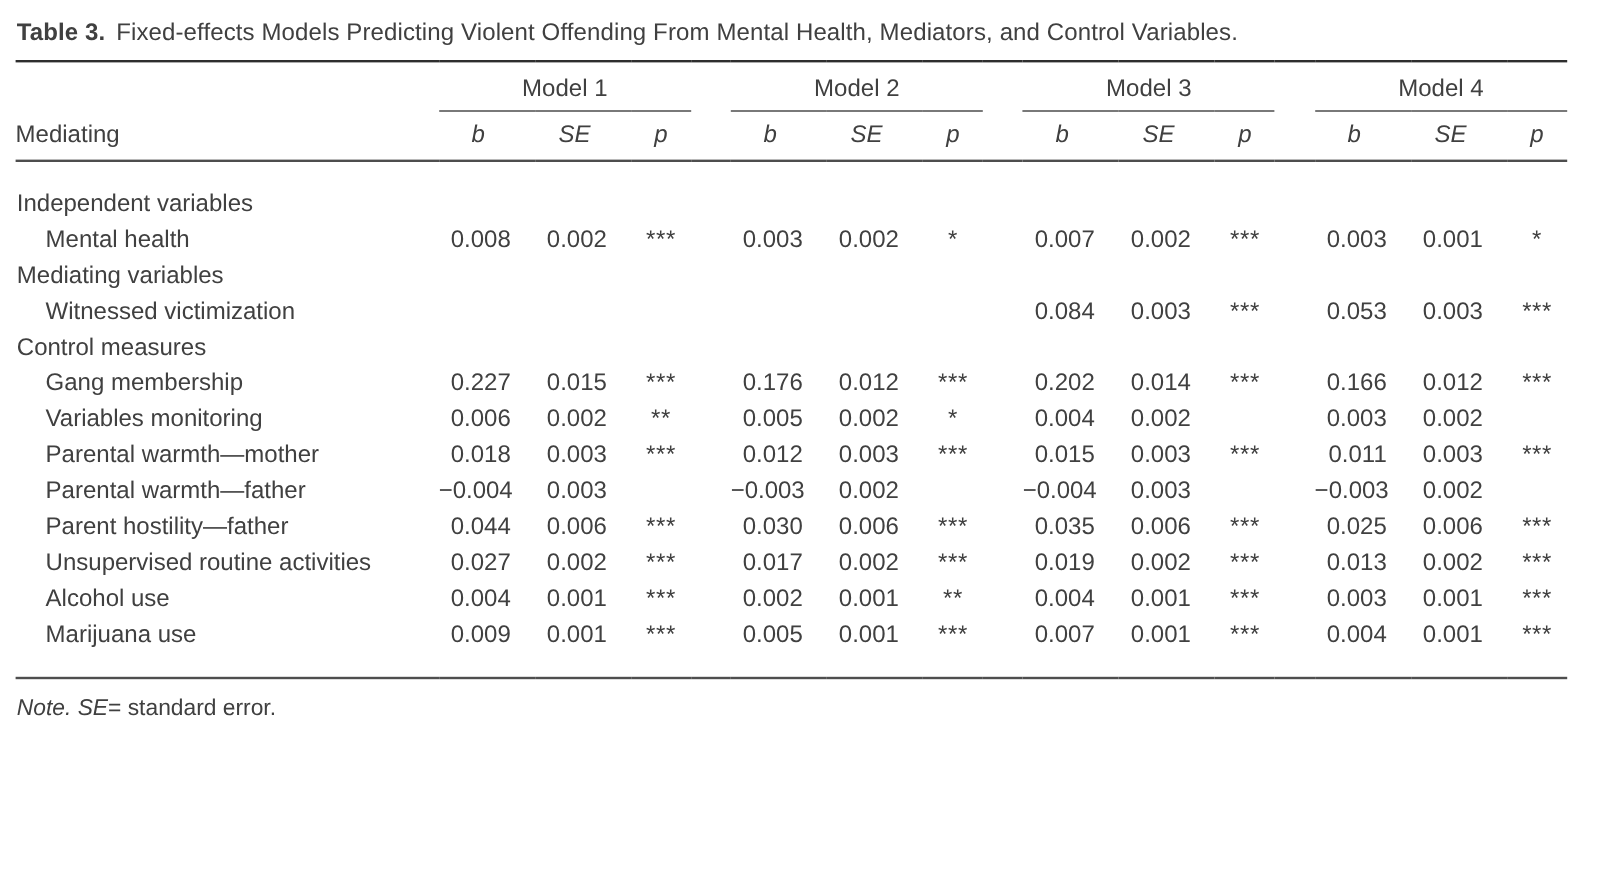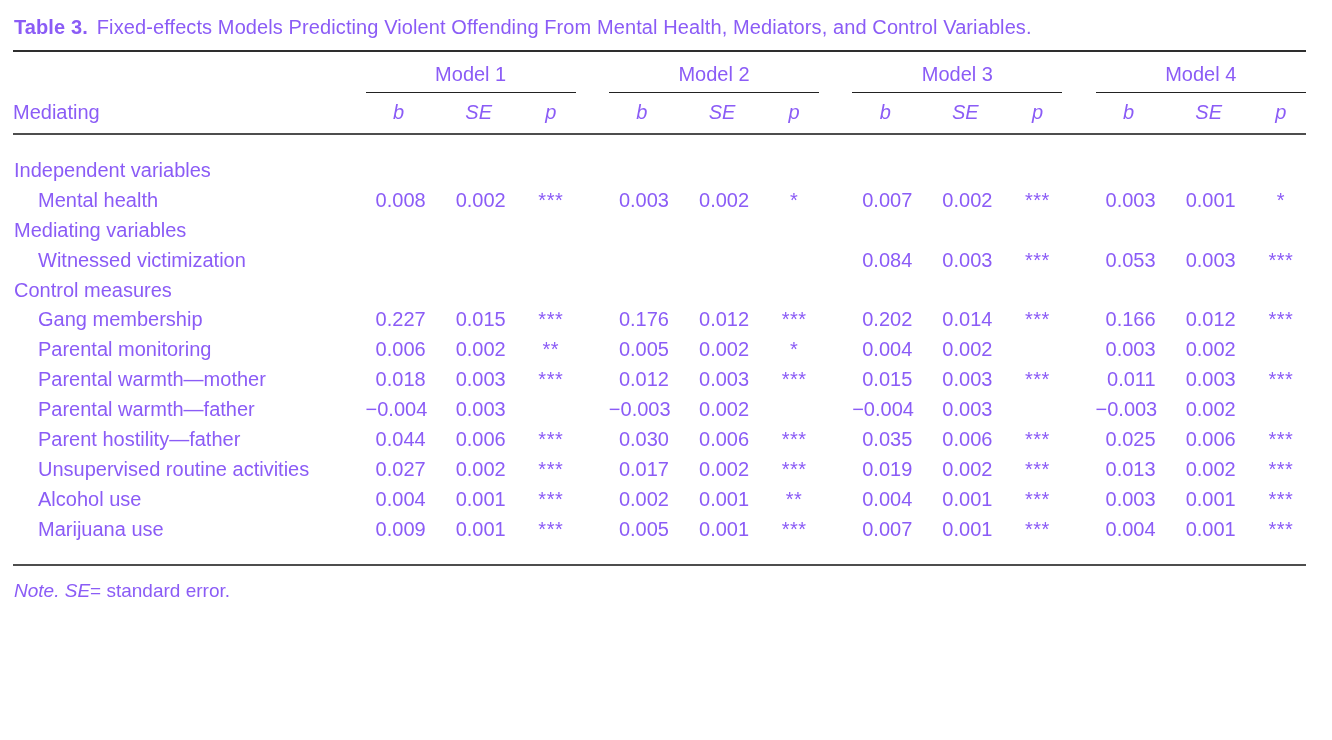--- a/index.html
+++ b/index.html
@@ -1,21 +1,21 @@
 <!DOCTYPE html>
 <html><head>
 <meta charset="utf-8">
 <style>
   html, body { margin: 0; padding: 0; background: #ffffff; }
   .page {
     position: relative;
     width: 1332px;
     height: 619px;
     background: #ffffff;
-    color: #8b5cf6;
+    color: #404040;
     font-family: "Liberation Sans", sans-serif;
     box-sizing: border-box;
     padding: 10px 26px 0 13px;
     overflow: hidden;
   }
   .title {
     margin: 4px 0 10px 1px;
     font-size: 20px;
     line-height: 26px;
     letter-spacing: 0.1px;
@@ -226,21 +226,21 @@
           <td class="gap"></td>
           <td class="num">0.202</td>
           <td class="num">0.014</td>
           <td class="pcol">***</td>
           <td class="gap"></td>
           <td class="num">0.166</td>
           <td class="num">0.012</td>
           <td class="pcol">***</td>
         </tr>
         <tr>
-          <td class="var indent">Parental monitoring</td>
+          <td class="var indent">Variables monitoring</td>
           <td class="num">0.006</td>
           <td class="num">0.002</td>
           <td class="pcol">**</td>
           <td class="gap"></td>
           <td class="num">0.005</td>
           <td class="num">0.002</td>
           <td class="pcol">*</td>
           <td class="gap"></td>
           <td class="num">0.004</td>
           <td class="num">0.002</td>

